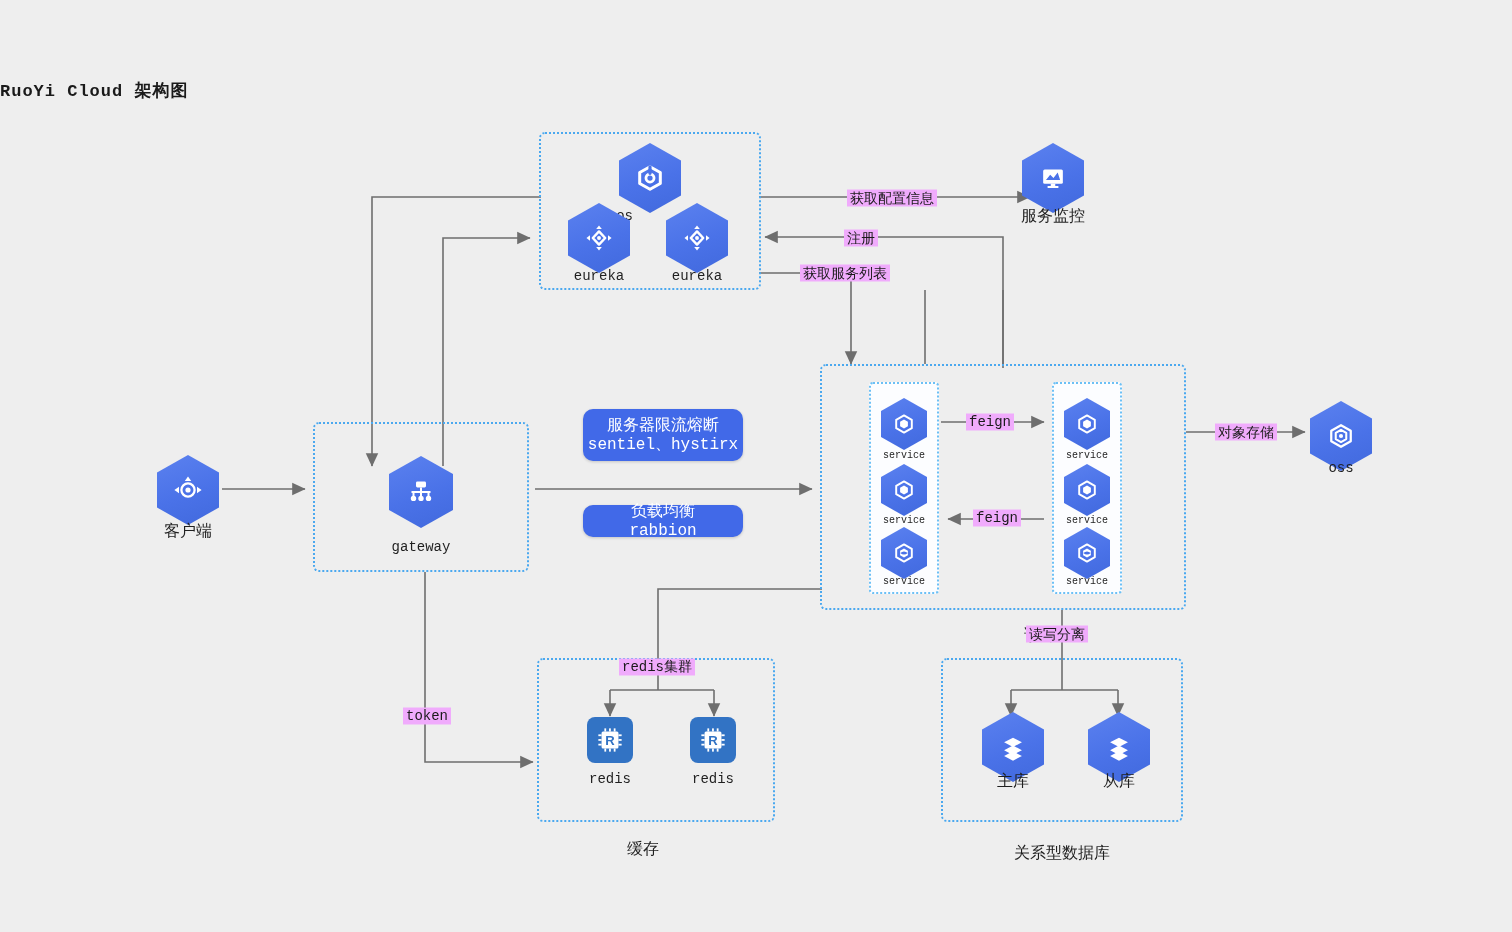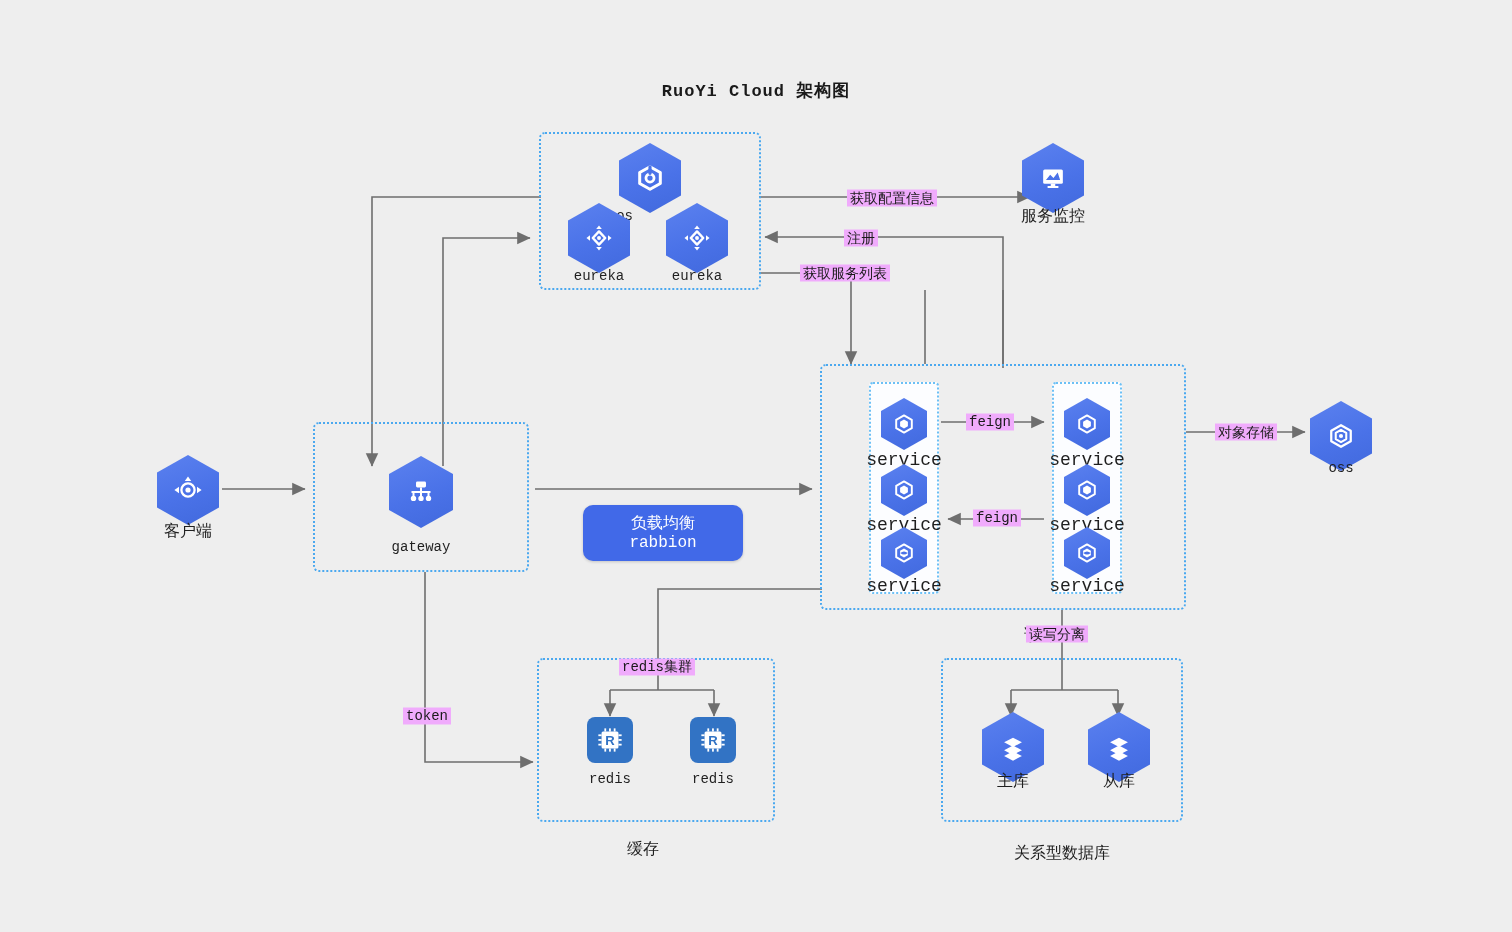--- a/index.html
+++ b/index.html
@@ -7,21 +7,21 @@
     width:1512px;height:932px;
     background:#eeeeee;
     font-family:"Liberation Mono","DejaVu Sans Mono",monospace;
     overflow:hidden;
     position:relative;
   }
   #stage{position:absolute;left:0;top:0;width:1512px;height:932px;}
   svg.edges{position:absolute;left:0;top:0;width:1512px;height:932px;pointer-events:none;}
 
   .title{
-    position:absolute;left:0;top:79px;width:1512px;text-align:center;
+    position:absolute;left:0;top:79px;width:1512px;text-align:left;
     font-family:"Liberation Mono","DejaVu Sans Mono",monospace;
     font-weight:bold;font-size:17px;color:#1a1a1a;letter-spacing:1px;
   }
 
   
   .group{
     position:absolute;
     border:2px dotted #4aa8ef;
     border-radius:6px;
     box-sizing:border-box;
@@ -44,21 +44,21 @@
     background:#3273c4;display:flex;align-items:center;justify-content:center;
   }
 
   .caption{
     position:absolute;
     font-family:"Liberation Mono","DejaVu Sans Mono",monospace;
     font-size:14px;color:#1f1f1f;text-align:center;white-space:nowrap;
     transform:translateX(-50%);
   }
   .caption.cn{font-family:"Liberation Sans","DejaVu Sans",sans-serif;font-size:16px;}
-  .caption.small{font-size:18px;}
+  .caption.small{font-size:10px;}
 
   
   .elabel{
     position:absolute;
     background:#f0abfc;
     padding:0 3px;
     font-family:"Liberation Sans","DejaVu Sans",sans-serif;
     font-size:14px;color:#1a1a1a;white-space:nowrap;
     transform:translate(-50%,-50%);
     line-height:17px;
@@ -204,22 +204,26 @@
     <svg width="32" height="32" viewBox="0 0 32 32">
       <rect x="11" y="5.5" width="10" height="6" rx="1.4" fill="#ffffff"></rect>
       <path d="M16 11.5 L16 16 M6.5 16 L25.5 16 M8.5 16 L8.5 20 M16 16 L16 20 M23.5 16 L23.5 20" stroke="#ffffff" stroke-width="2" fill="none"></path>
       <circle cx="8.5" cy="22.4" r="2.7" fill="#ffffff"></circle>
       <circle cx="16" cy="22.4" r="2.7" fill="#ffffff"></circle>
       <circle cx="23.5" cy="22.4" r="2.7" fill="#ffffff"></circle>
     </svg>
   </div>
   <div class="caption" style="left:421px;top:539px;font-family:Liberation Mono, monospace;">gateway</div>
 
-
-  <div class="bluebox" style="left:583px;top:505px;width:160px;height:56px;">
+  <div class="bluebox" style="left:583px;top:409px;width:160px;height:52px;">
+    <div class="l1">服务器限流熔断</div>
+    <div class="l2">sentiel、hystirx</div>
+  </div>
+
+  <div class="bluebox" style="left:583px;top:505px;width:160px;height:32px;">
     <div class="l1">负载均衡</div>
     <div class="l2">rabbion</div>
   </div>
 
   <div class="hex sm" style="left:881px;top:398px;">
     <svg width="24" height="24" viewBox="0 0 32 32">
       <path d="M16 4.5 L26.4 10.4 L26.4 21.6 L16 27.5 L5.6 21.6 L5.6 10.4 Z" fill="none" stroke="#ffffff" stroke-width="2.6" stroke-linejoin="round"></path>
       <path d="M16 10 L21.2 13 L21.2 19 L16 22 L10.8 19 L10.8 13 Z" fill="#ffffff"></path>
     </svg>
   </div>

